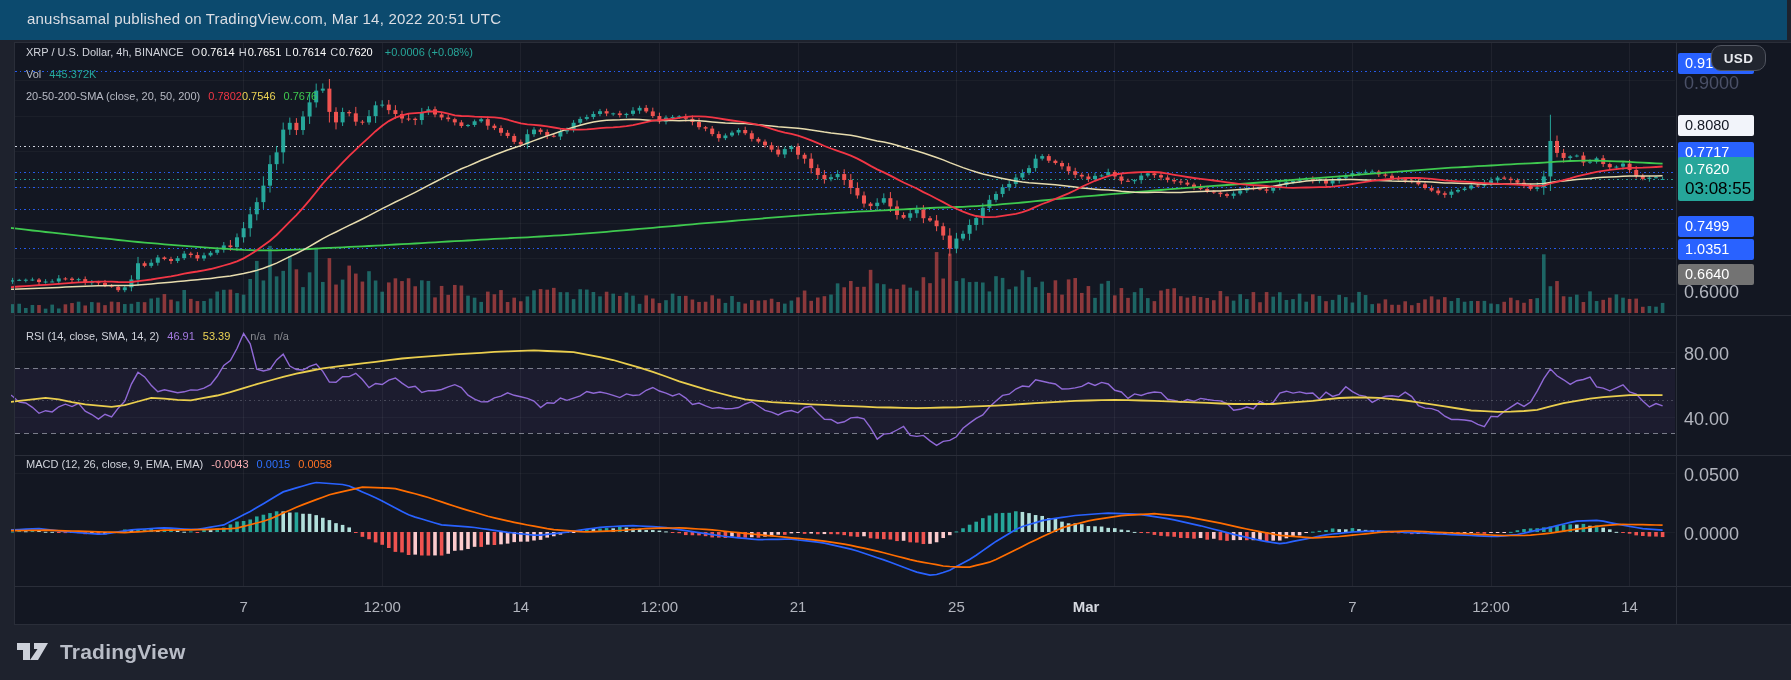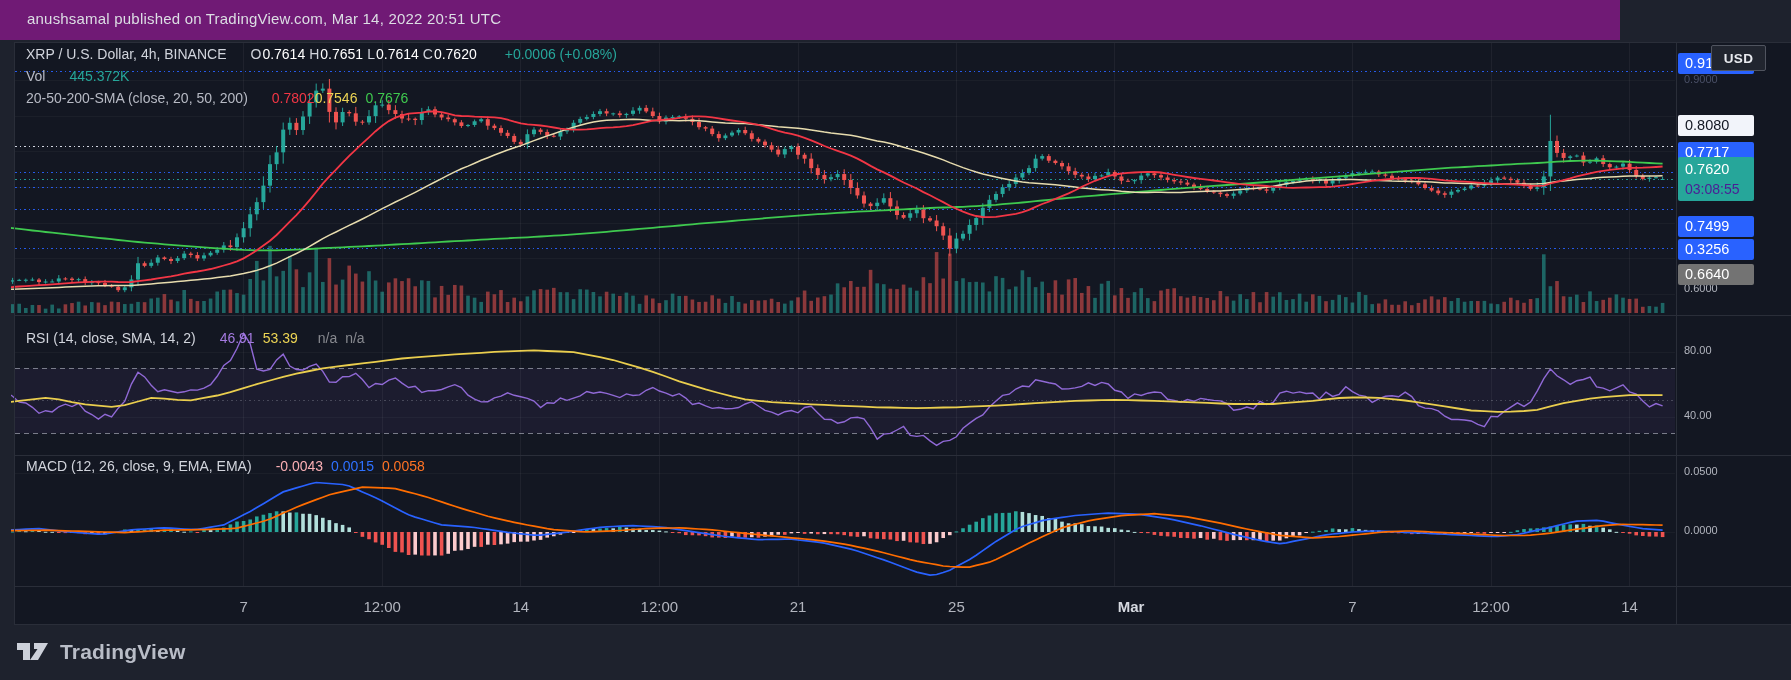--- a/index.html
+++ b/index.html
@@ -1,37 +1,37 @@
 <!DOCTYPE html>
 <html><head>
 <meta charset="utf-8">
 <style>
   html,body{margin:0;padding:0;background:#1e222d;}
   #root{position:relative;width:1791px;height:680px;background:#1e222d;overflow:hidden;
         font-family:"Liberation Sans","DejaVu Sans",sans-serif;-webkit-font-smoothing:antialiased;}
   #cv{position:absolute;left:0;top:0;}
-  .topbar{position:absolute;left:0;top:0;width:1620px;height:40px;background:#701a75;}
+  .topbar{position:absolute;left:0;top:0;width:1787px;height:40px;background:#0c4a6e;}
   .topbar span{position:absolute;left:27px;top:10px;font-size:15px;font-weight:500;color:#dcdee4;letter-spacing:.2px;}
   .pane-hit{position:absolute;left:15px;width:1660px;}
-  .legend{position:absolute;display:flex;align-items:flex-end;gap:24px;font-size:14px;white-space:nowrap;}
+  .legend{position:absolute;display:flex;align-items:flex-end;gap:8px;font-size:11px;white-space:nowrap;}
   .legend .t{color:#d1d4dc;}
   .legend .dim{color:#b7bac4;}
   .legend .teal{color:#26a69a;}
   .ohlc-pair{display:inline-flex;gap:1px;margin-right:4px;}
   .ohlc-pair .l{color:#d1d4dc;}
   .ohlc-pair .v{color:#ffffff;}
   .chip{position:absolute;left:1678px;width:76px;height:21px;border-radius:2px;display:flex;align-items:center;
         padding-left:7px;font-size:14.5px;font-weight:500;box-sizing:border-box;z-index:4;}
   .chip.cur{height:44px;flex-direction:column;align-items:flex-start;justify-content:center;line-height:20px;}
-  .chip.cur .cd{font-size:14px;color:#4c1d95;font-weight:400;}
-  .ptick{position:absolute;left:1684px;font-size:11px;color:#b2b5be;z-index:2;}
+  .chip.cur .cd{font-size:17px;color:#000000;font-weight:400;}
+  .ptick{position:absolute;left:1684px;font-size:18px;color:#b2b5be;z-index:2;}
   .ttick{position:absolute;top:598px;transform:translateX(-50%);font-size:15px;color:#b2b5be;z-index:2;}
   .ttick.b{color:#d6d9e0;font-weight:700;}
   .usd-btn{position:absolute;left:1711px;top:45px;width:55px;height:26px;background:#21252f;border:1px solid #50545f;
-        border-radius:2px;color:#e8eaef;font-size:13.5px;font-weight:700;font-family:inherit;z-index:6;cursor:pointer;
+        border-radius:10px;color:#e8eaef;font-size:13.5px;font-weight:700;font-family:inherit;z-index:6;cursor:pointer;
         display:flex;align-items:center;justify-content:center;letter-spacing:.3px;}
   .footer{position:absolute;left:16px;top:639px;display:flex;align-items:center;gap:10px;z-index:3;}
   .footer .brand{font-size:21px;font-weight:700;color:#b9bdc7;letter-spacing:.2px;}
 </style>
 </head>
 <body>
 
 <div id="root">
   <div class="topbar">
     <span>anushsamal published on TradingView.com, Mar 14, 2022 20:51 UTC</span>
@@ -1150,21 +1150,21 @@
   <div class="legend" style="left:26px;top:458px;z-index:3;">
     <span class="t">MACD (12, 26, close, 9, EMA, EMA)</span>
     <span id="macd-vals"><span style="color: rgb(249, 174, 179); margin-right: 8px;">-0.0043</span><span style="color: rgb(46, 113, 255); margin-right: 8px;">0.0015</span><span style="color: rgb(255, 115, 36); margin-right: 8px;">0.0058</span></span>
   </div>
 
   <div id="chips">
       <div class="chip" style="top: 52.5px; background: rgb(41, 98, 255); color: rgb(255, 255, 255);">0.9125</div>
       <div class="chip" style="top: 114.5px; background: rgb(242, 244, 250); color: rgb(19, 23, 34);">0.8080</div>
       <div class="chip" style="top: 141.5px; background: rgb(41, 98, 255); color: rgb(255, 255, 255);">0.7717</div>
       <div class="chip" style="top: 215.5px; background: rgb(41, 98, 255); color: rgb(255, 255, 255);">0.7499</div>
-      <div class="chip" style="top: 238.5px; background: rgb(41, 98, 255); color: rgb(255, 255, 255);">0.3256</div>
+      <div class="chip" style="top: 238.5px; background: rgb(41, 98, 255); color: rgb(255, 255, 255);">1.0351</div>
       <div class="chip" style="top: 263.5px; background: #737373; color: rgb(255, 255, 255);">0.6640</div>
       <div class="chip cur" style="top: 157px; background: rgb(38, 166, 154); color: rgb(255, 255, 255);">
         <div>0.7620</div>
         <div class="cd">03:08:55</div>
       </div>
     </div>
   <div id="pticks">
       <span class="ptick" style="top: 73px; color: rgb(74, 80, 103); z-index: 1;">0.9000</span>
       <span class="ptick" style="top: 282px;">0.6000</span>
       <span class="ptick" style="top: 344px;">80.00</span>
@@ -1172,21 +1172,21 @@
       <span class="ptick" style="top: 465px;">0.0500</span>
       <span class="ptick" style="top: 524px;">0.0000</span>
     </div>
   <div id="tticks">
       <span class="ttick" style="left: 243.6px;">7</span>
       <span class="ttick" style="left: 382.2px;">12:00</span>
       <span class="ttick" style="left: 520.8px;">14</span>
       <span class="ttick" style="left: 659.4px;">12:00</span>
       <span class="ttick" style="left: 798px;">21</span>
       <span class="ttick" style="left: 956.4px;">25</span>
-      <span class="ttick b" style="left: 1131px;">Mar</span>
+      <span class="ttick b" style="left: 1086px;">Mar</span>
       <span class="ttick" style="left: 1352.4px;">7</span>
       <span class="ttick" style="left: 1491px;">12:00</span>
       <span class="ttick" style="left: 1629.6px;">14</span>
     </div>
 
   <button class="usd-btn">USD</button>
 
   <div class="footer">
     <svg width="34" height="26" viewBox="0 0 34 26">
       <path d="M1 4 h13 v17 h-7 v-10 h-6 z" fill="#cdd1da"></path>

